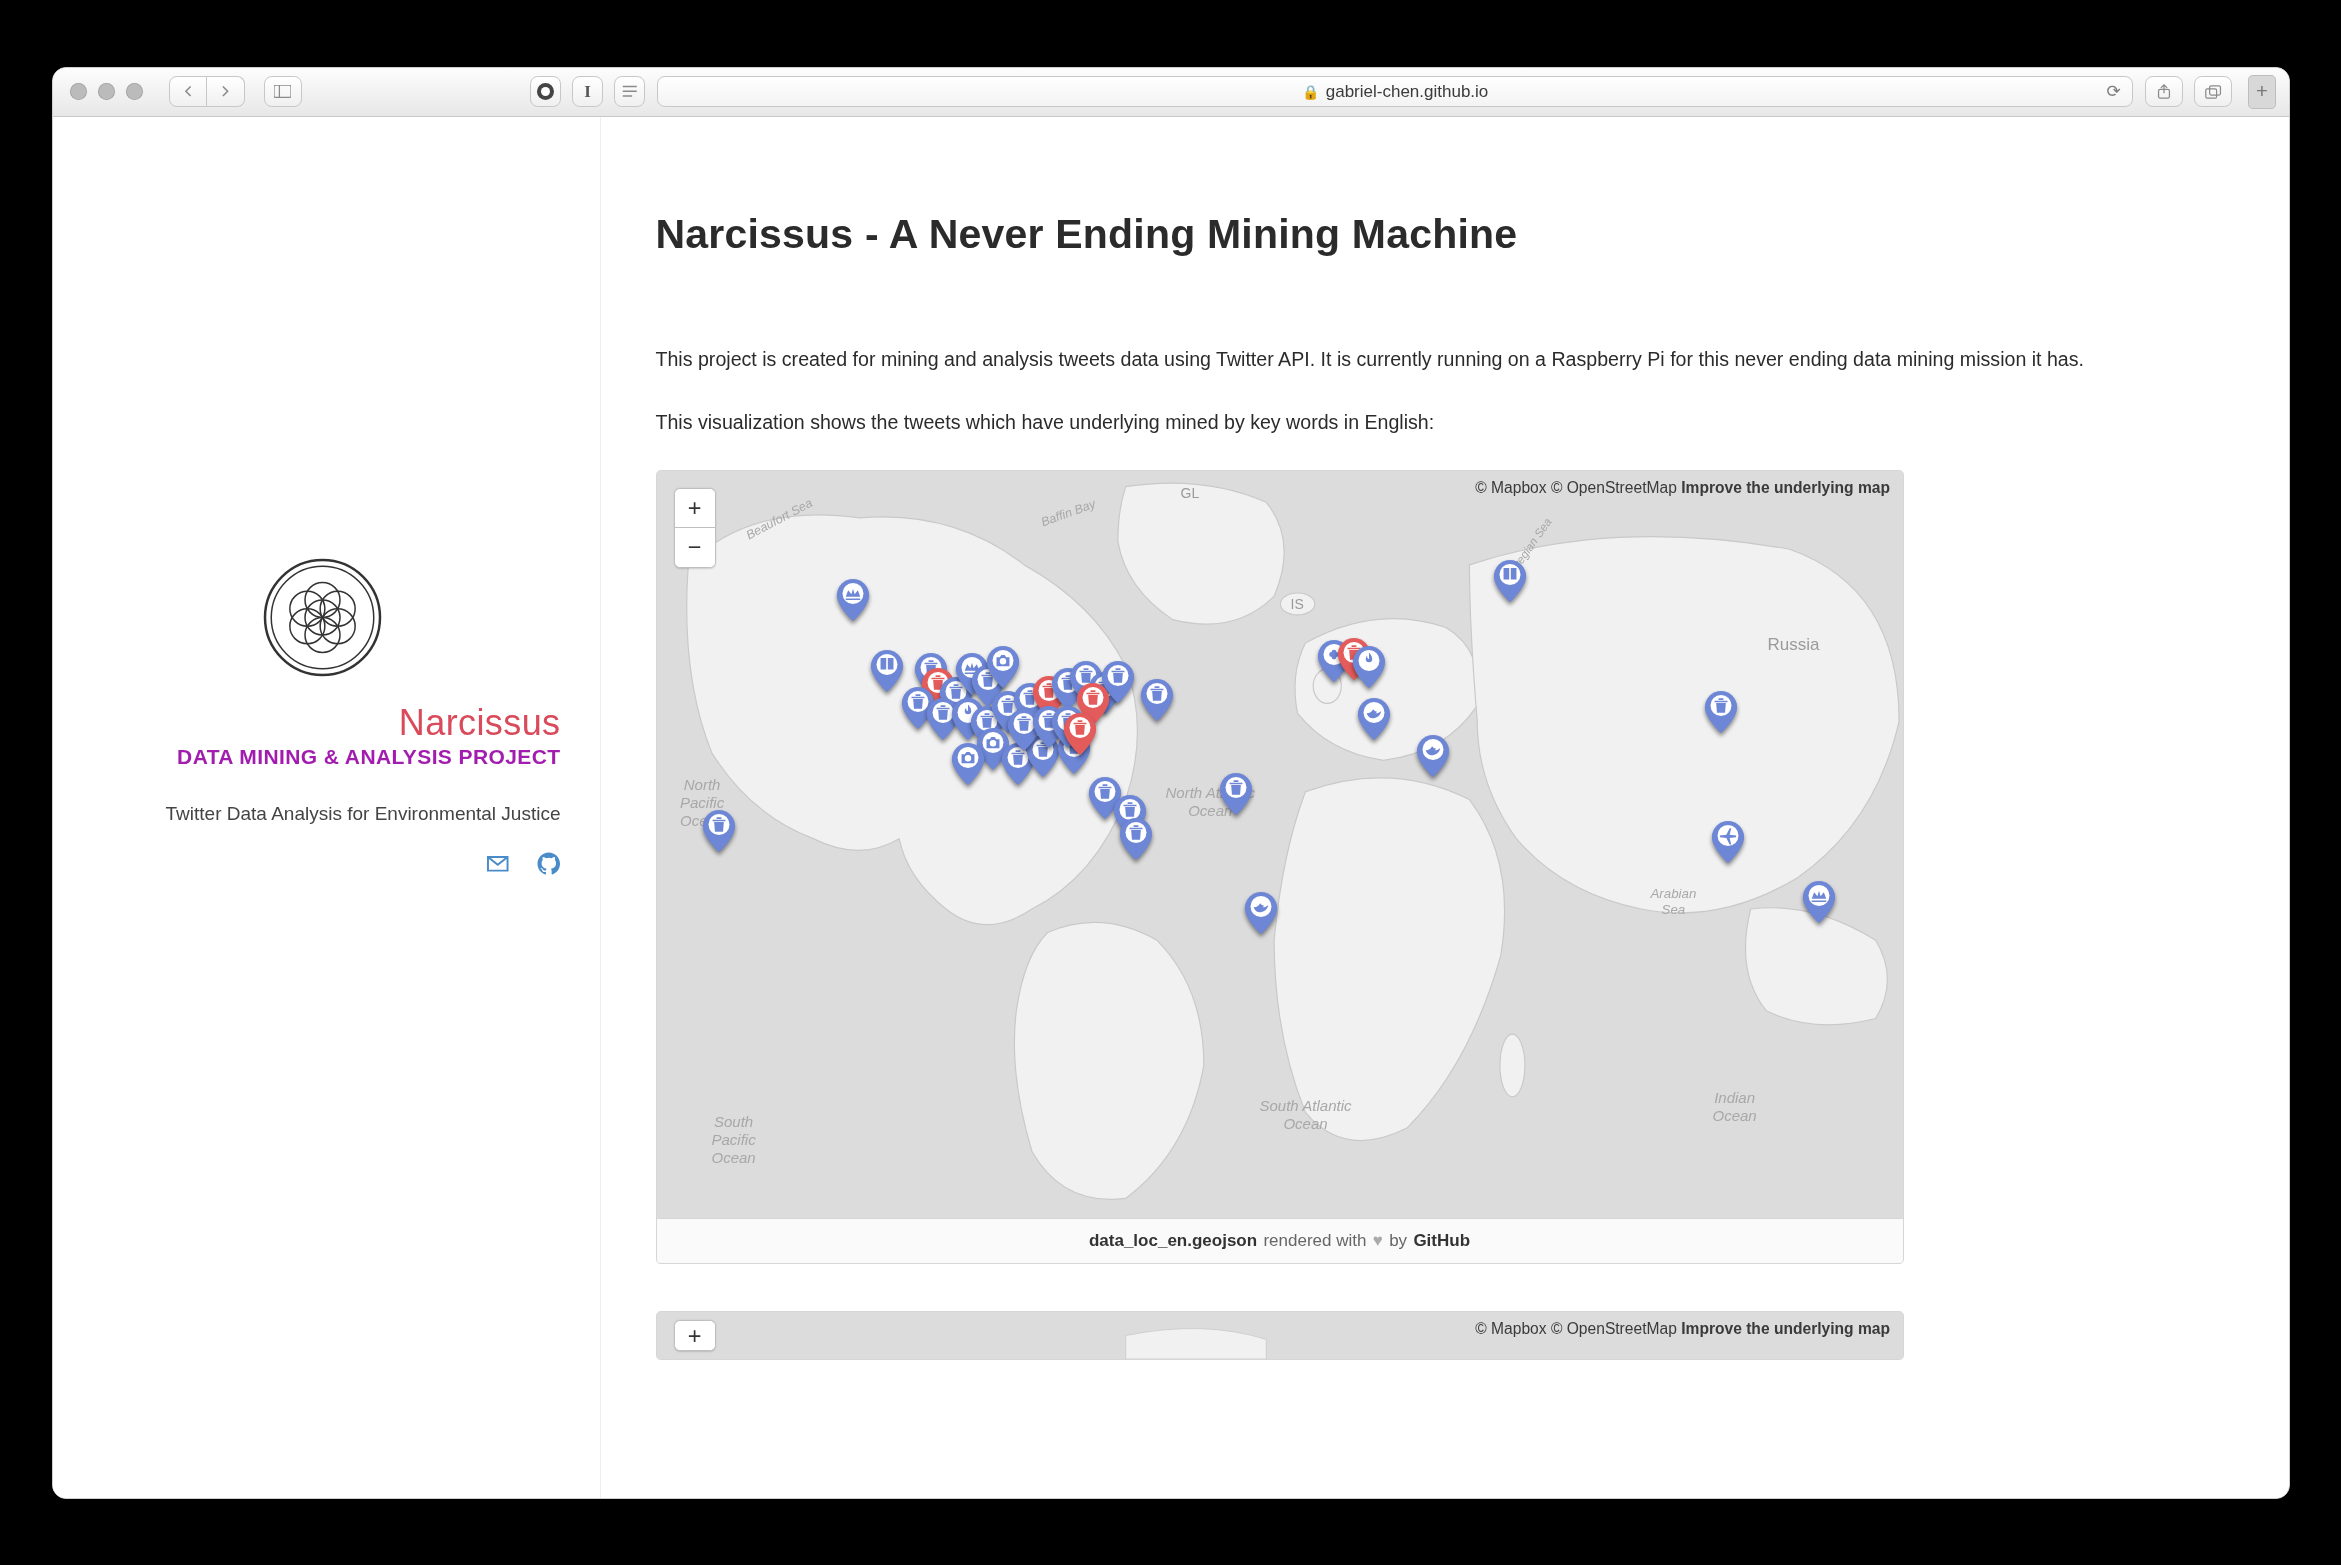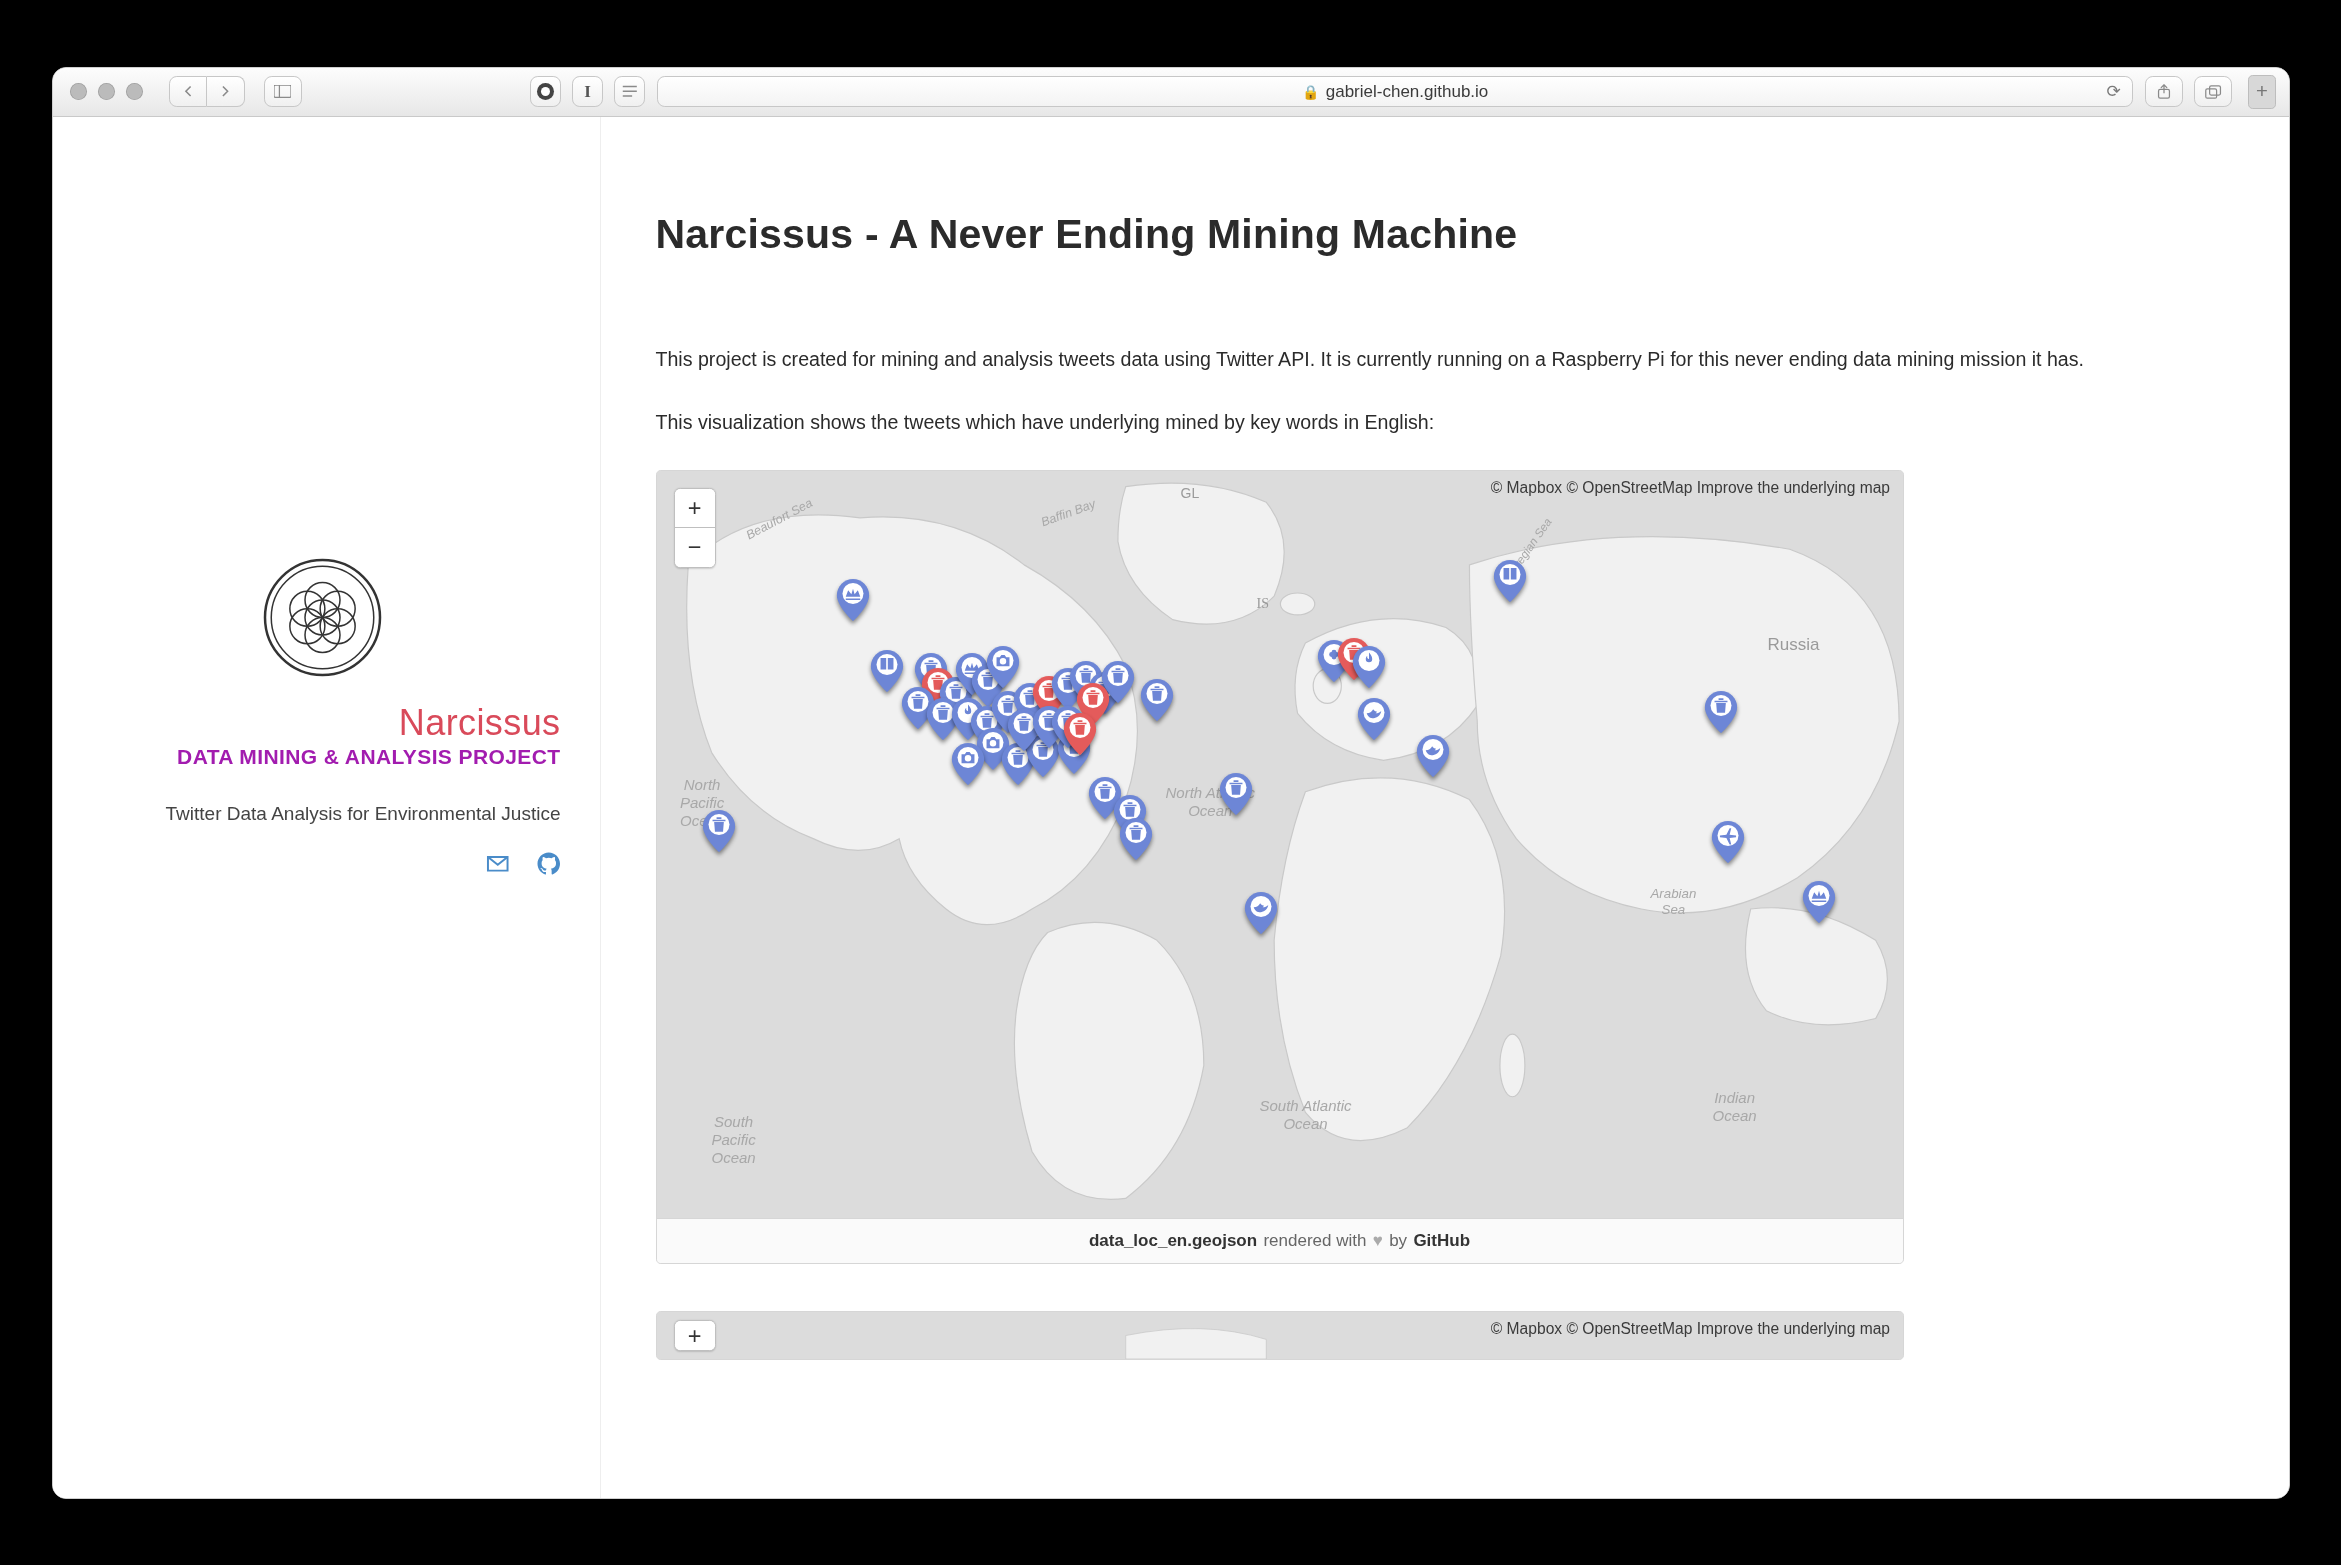--- a/index.html
+++ b/index.html
@@ -99,21 +99,21 @@
   .zoom-ctrl{
     position:absolute; top:17px; left:17px; width:42px; background:#fff; border:1.6px solid #bfbfbf; border-radius:6.3px; overflow:hidden;
     box-shadow:0 0.8px 1.6px rgba(0,0,0,.15);
   }
   .zoom-ctrl button{ width:100%; height:39px; background:#fff; border:none; font-size:23.5px; color:#333; }
   .zoom-ctrl button:first-child{ border-bottom:1.6px solid #bfbfbf;}
   .attrib{
     position:absolute; top:6.3px; right:9.4px; font-size:15.6px; color:#3a3a3a;
     background:rgba(245,245,245,.0); padding:1.6px 3.1px;
   }
-  .attrib b{ font-weight:400;}
+  .attrib b{ font-weight:700;}
   .map-footer{
     height:45px; border-top:0.8px solid #d6d6d6; display:flex; align-items:center; justify-content:center;
     gap:6.3px; font-size:17px; background:#fafafa; color:#666;
   }
   .map-footer .fname{ color:#333; font-weight:700;}
   .map-footer .gh{ color:#333; font-weight:700;}
   .heart{ color:#aaa;}
   .mapbox.second .map-canvas{ height:47px;}
   .country-lbl{ position:absolute; font-size:14px; color:#9a9a9a; }
   .ocean-lbl{ position:absolute; font-size:15px; color:#a8a8a8; font-style:italic; text-align:center; line-height:1.2;}
@@ -273,21 +273,21 @@
 
             <div class="attrib">
               <span>© Mapbox</span>
               <span> </span>
               <span>© OpenStreetMap</span>
               <span> </span>
               <b>Improve the underlying map</b>
             </div>
 
             <div class="country-lbl" style="top:14px;left:524px;">GL</div>
-            <div class="country-lbl" style="top:125px;left:600px;font-family:Liberation Serif, serif;">IS</div>
+            <div class="country-lbl" style="top:125px;left:634px;">IS</div>
             <div class="country-lbl" style="top:164px;left:1111px;font-size:17px;">Russia</div>
             <div class="ocean-lbl" style="top:313px;left:509px;white-space:pre;">North Atlantic
 Ocean</div>
             <div class="ocean-lbl" style="top:626px;left:603px;white-space:pre;">South Atlantic
 Ocean</div>
             <div class="ocean-lbl" style="top:618px;left:1056px;white-space:pre;">Indian
 Ocean</div>
             <div class="ocean-lbl" style="top:305px;left:23.5px;white-space:pre;">North
 Pacific
 Ocean</div>

